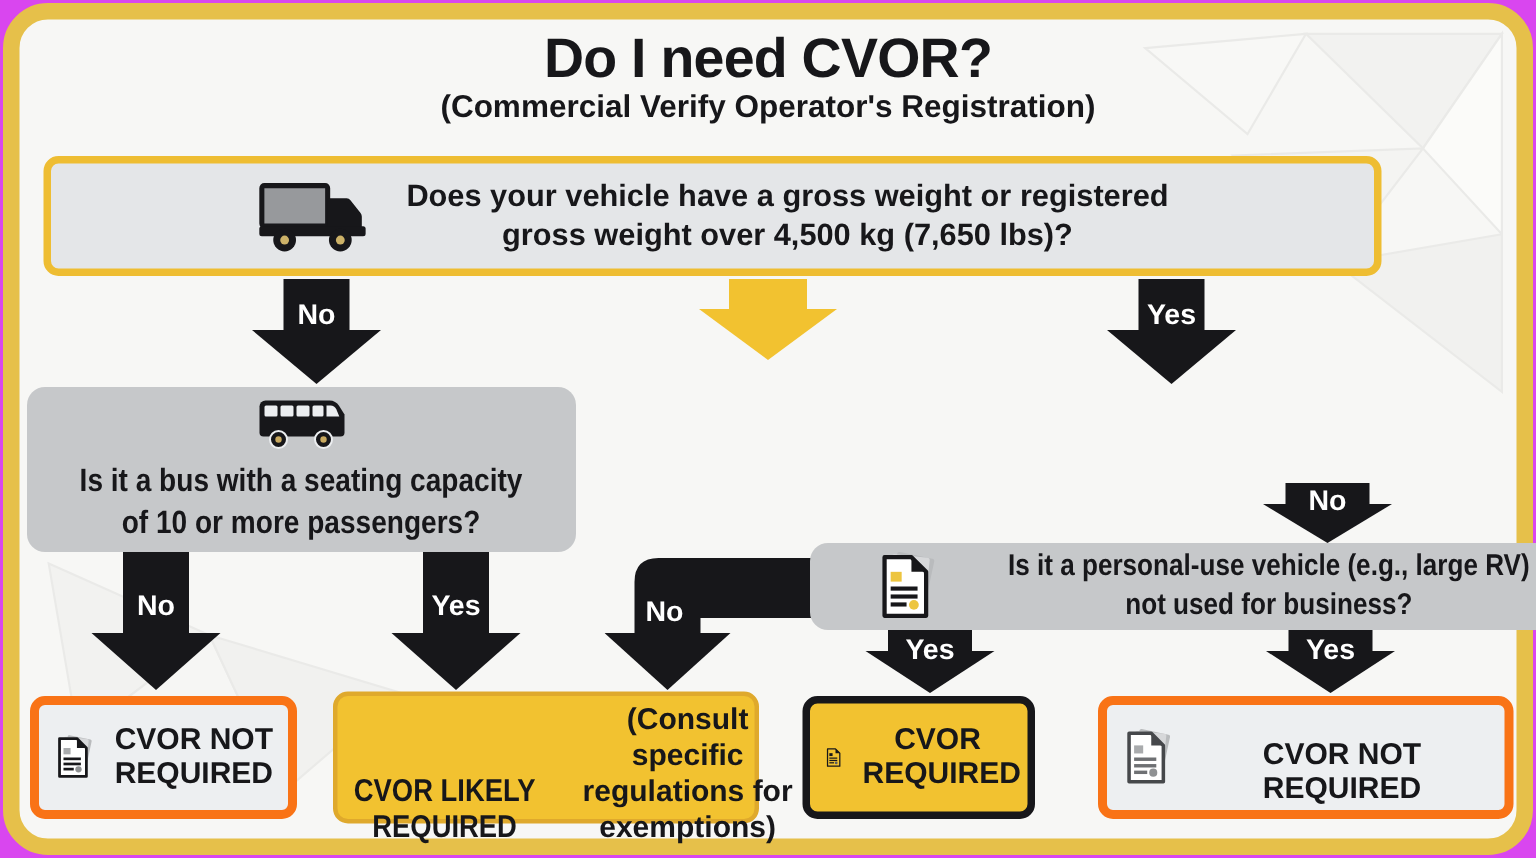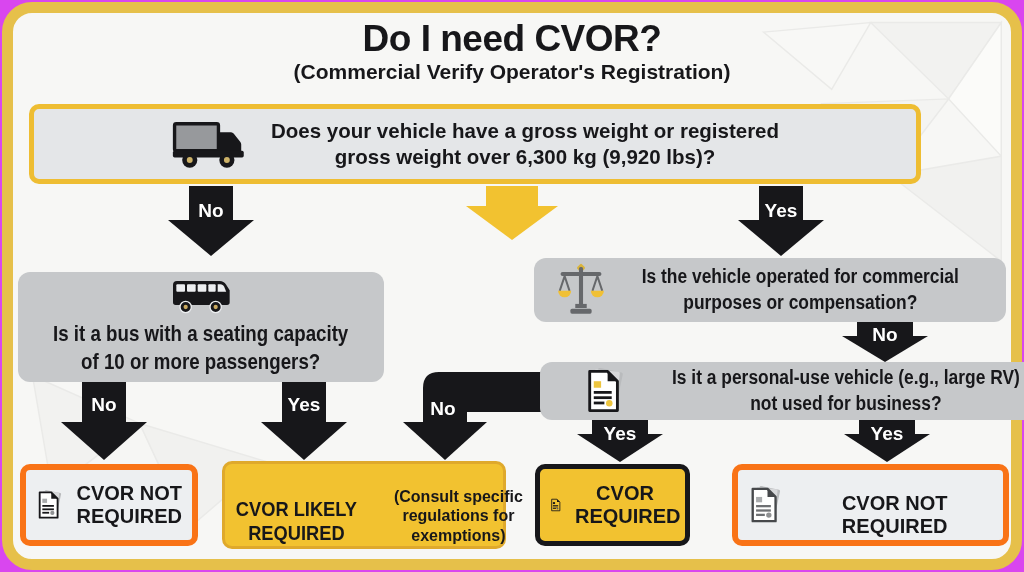--- a/index.html
+++ b/index.html
@@ -85,75 +85,58 @@
       <rect x="4" y="8" width="52" height="32" rx="2" fill="#97999c" stroke="#17171a" stroke-width="4"></rect>
       <path d="M56 18 h15 a4 4 0 0 1 3 1.6 l8 10 a5 5 0 0 1 1 3 V44 H56 Z" fill="#17171a"></path>
       <rect x="2" y="40" width="84" height="8" rx="2" fill="#17171a"></rect>
       <circle cx="22" cy="51" r="9" fill="#17171a"></circle>
         <circle cx="22" cy="51" r="3.5" fill="#cdb268"></circle>
       <circle cx="66" cy="51" r="9" fill="#17171a"></circle>
         <circle cx="66" cy="51" r="3.5" fill="#cdb268"></circle>
     </svg>
     <div class="qtext" style="font-size:20.5px;">
       <span class="l">Does your vehicle have a gross weight or registered</span>
-      <span class="l">gross weight over 6,300 kg (9,920 lbs)?</span>
+      <span class="l">gross weight over 4,500 kg (7,650 lbs)?</span>
     </div>
   </div>
 
   <div class="arrow" style="left:168px;top:186px;height:70px;--hh:36px;">
     <span class="alabel" style="--lt:14px;">No</span>
     <div class="shaft"></div>
       <div class="head"></div>
   </div>
   <div class="arrow" style="left:466px;top:186px;height:54px;--w:92px;--sw:52px;--hh:34px;--ac:var(--yellow,#f2c230);">
     <div class="shaft"></div>
       <div class="head"></div>
   </div>
   <div class="arrow" style="left:738px;top:186px;height:70px;--hh:36px;">
     <span class="alabel" style="--lt:14px;">Yes</span>
     <div class="shaft"></div>
       <div class="head"></div>
   </div>
 
-  <div class="qbox qbox--bus" style="left:18px;top:272px;width:366px;height:110px;">
+  <div class="qbox qbox--bus" style="left:18px;top:258px;width:366px;height:110px;">
     <svg width="64" height="40" viewBox="0 0 96 60">
       <path d="M6 12 a6 6 0 0 1 6 -6 H76 c4 0 7.5 2 9.5 5.2 L91 20 v18 a4 4 0 0 1 -4 4 H10 a4 4 0 0 1 -4 -4 Z" fill="#17171a"></path>
       <rect x="11" y="11" width="13" height="11" rx="1.5" fill="#eceef0"></rect>
       <rect x="27" y="11" width="13" height="11" rx="1.5" fill="#eceef0"></rect>
       <rect x="43" y="11" width="13" height="11" rx="1.5" fill="#eceef0"></rect>
       <rect x="59" y="11" width="11" height="11" rx="1.5" fill="#eceef0"></rect>
       <path d="M73 11 h4 c2.5 0 4.8 1.5 5.8 3.8 l3 7.2 H73 Z" fill="#eceef0"></path>
       <circle cx="25" cy="45" r="8.5" fill="#17171a" stroke="#eceef0" stroke-width="2"></circle>
         <circle cx="25" cy="45" r="3.2" fill="#c9a95f"></circle>
       <circle cx="70" cy="45" r="8.5" fill="#17171a" stroke="#eceef0" stroke-width="2"></circle>
         <circle cx="70" cy="45" r="3.2" fill="#c9a95f"></circle>
     </svg>
     <div class="qtext cond" style="font-size:21.5px;">
       <span class="l">Is it a bus with a seating capacity</span>
       <span class="l">of 10 or more passengers?</span>
     </div>
   </div>
 
-  <div class="qbox" style="left:534px;top:258px;width:472px;height:64px;gap:14px;">
-    <svg width="46" height="54" viewBox="0 0 56 66">
-      <rect x="24" y="2" width="8" height="8" rx="2" transform="rotate(45 28 6)" fill="#d9b43c"></rect>
-      <rect x="25.5" y="5" width="5" height="47" rx="2" fill="#66686b"></rect>
-      <rect x="3" y="11" width="50" height="5" rx="2.5" fill="#66686b"></rect>
-      <path d="M8 16 L2 34 M8 16 L14 34" stroke="#66686b" stroke-width="2.4" fill="none"></path>
-      <path d="M0 34 h16 a8 8 0 0 1 -16 0 z" fill="#f0c035"></path>
-      <path d="M48 16 L42 34 M48 16 L54 34" stroke="#66686b" stroke-width="2.4" fill="none"></path>
-      <path d="M40 34 h16 a8 8 0 0 1 -16 0 z" fill="#f0c035"></path>
-      <rect x="21" y="50" width="14" height="5" fill="#66686b"></rect>
-      <rect x="15" y="56" width="26" height="6" rx="2" fill="#66686b"></rect>
-    </svg>
-    <div class="qtext cond" style="font-size:20px;">
-      <span class="l">Is the vehicle operated for commercial</span>
-      <span class="l">purposes or compensation?</span>
-    </div>
-  </div>
 
   <div class="arrow" style="left:842px;top:322px;height:40px;--sw:56px;--hh:26px;">
     <span class="alabel" style="--lt:2px;">No</span>
     <div class="shaft"></div>
       <div class="head"></div>
   </div>
 
   <div class="qbox" style="left:540px;top:362px;width:550px;height:58px;gap:18px;">
     <svg width="44" height="48" viewBox="0 0 54 58">
       <g class="shadow">
@@ -228,21 +211,21 @@
       <path class="page" d="M7 5 H29 L41 17 V53 H7 Z" fill="#fdf6e2" stroke="#17171a" stroke-width="3.5" stroke-linejoin="round"></path>
       <path d="M29 5 V17 H41 Z" fill="#17171a"></path>
       <rect class="hl" x="12" y="17" width="9" height="8" fill="#edc53f"></rect>
       <rect x="12" y="29" width="22" height="3.4" fill="#17171a"></rect>
       <rect x="12" y="35.5" width="22" height="3.4" fill="#17171a"></rect>
       <rect x="12" y="42" width="13" height="3.4" fill="#17171a"></rect>
       <circle class="hl2" cx="31" cy="44" r="4" fill="#edc53f"></circle>
     </svg>
     <div class="ocol">
       <div class="otitle cond" style="font-size:21px;">CVOR LIKELY REQUIRED</div>
-      <div class="osub" style="width:214px;font-size:16px;">(Consult specific regulations for exemptions)</div>
+      <div class="osub" style="width:214px;font-size:20px;">(Consult specific regulations for exemptions)</div>
     </div>
   </div>
 
   <div class="obox obox--yellow-dark" style="left:535px;top:464px;width:155px;height:82px;">
     <svg width="40" height="46" viewBox="0 0 54 58" class="doc--onyellow">
       <g class="shadow"></g>
       <path class="page" d="M7 5 H29 L41 17 V53 H7 Z" fill="#f2c230" stroke="#17171a" stroke-width="3.5" stroke-linejoin="round"></path>
       <path d="M29 5 V17 H41 Z" fill="#17171a"></path>
       <rect class="hl" x="12" y="17" width="9" height="8" fill="#17171a"></rect>
       <rect x="12" y="29" width="22" height="3.4" fill="#17171a"></rect>

